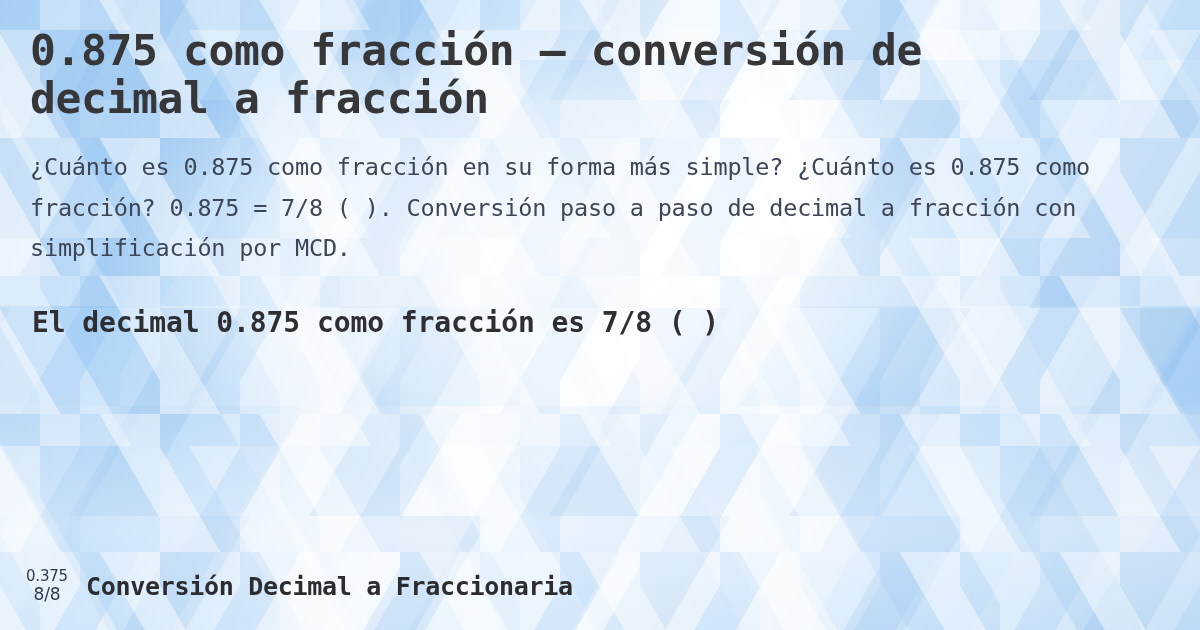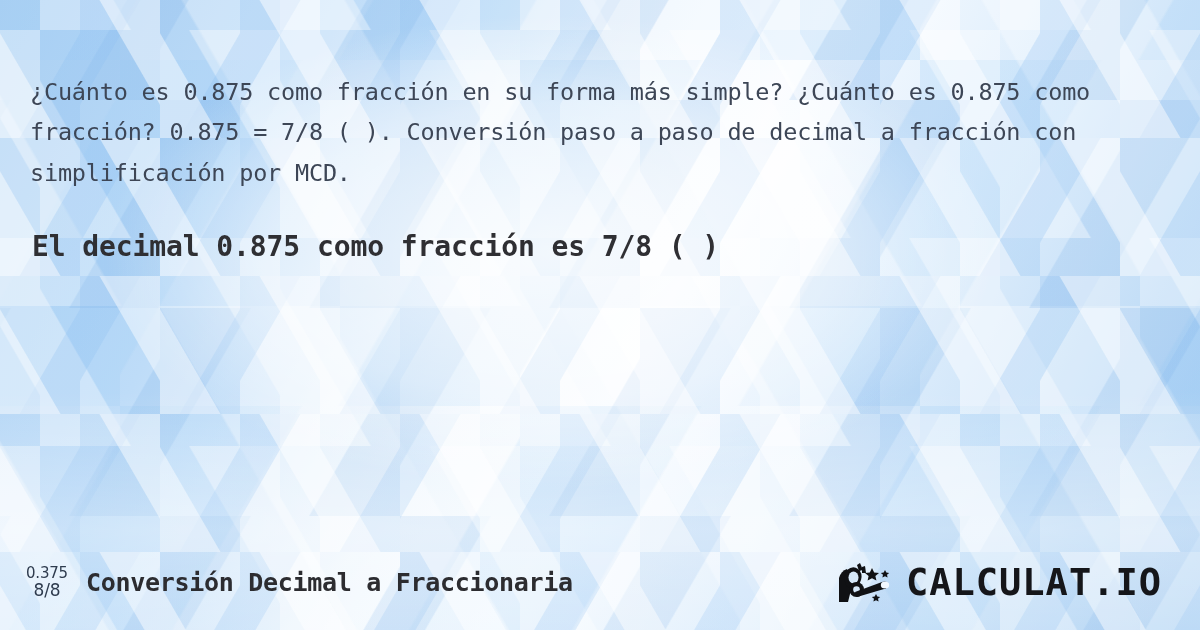--- a/index.html
+++ b/index.html
@@ -76,21 +76,21 @@
     font-family: "DejaVu Sans Mono", monospace;
     font-weight: 700;
     font-size: 43px;
     line-height: 1.12;
     letter-spacing: -0.4px;
     color: #37373a;
     max-width: 1070px;
   }
 
   .description {
-    margin: 46px 0 0 0;
+    margin: 25px 0 0 0;
     font-family: "DejaVu Sans Mono", monospace;
     font-size: 23.5px;
     line-height: 1.72;
     color: #3d4656;
     max-width: 1140px;
     letter-spacing: -0.2px;
   }
 
   .answer {
     margin: 36px 0 0 2px;
@@ -99,21 +99,21 @@
     font-size: 28px;
     line-height: 1.3;
     color: #2f2f33;
     letter-spacing: -0.1px;
   }
 
   
   .footer {
     position: absolute;
     left: 0;
-    right: 16px;
+    right: 0;
     bottom: 26px;
     z-index: 4;
     display: flex;
     align-items: center;
     justify-content: space-between;
     padding: 0 22px 0 26px;
     box-sizing: border-box;
   }
 
   .footer-left {
@@ -162,61 +162,36 @@
 <div id="og-card">
 
   <div class="bg-layer bg-base"></div>
   <div class="bg-layer bg-tri-c"></div>
   <div class="bg-layer bg-tri-b"></div>
   <div class="bg-layer bg-tri-a"></div>
   <div class="bg-layer bg-wash"></div>
 
   <div class="content">
 
+    <h1 class="headline">0.875 como fracción – conversión de decimal a fracción</h1>
 
     <p class="description">¿Cuánto es 0.875 como fracción en su forma más simple? ¿Cuánto es 0.875 como fracción? 0.875 = 7/8 ( ). Conversión paso a paso de decimal a fracción con simplificación por MCD.</p>
 
     <p class="answer">El decimal 0.875 como fracción es 7/8 ( )</p>
 
   </div>
 
   <div class="footer">
 
     <div class="footer-left">
 
       <div class="site-mark">
         <span class="mark-decimal">0.375</span>
         <span class="mark-fraction">8/8</span>
       </div>
 
       <div class="footer-title">Conversión Decimal a Fraccionaria</div>
     </div>
 
-    <div class="brand">
-
-      <svg class="brand-icon" width="62" height="42" viewBox="0 0 62 42">
-
-        <path d="M1 40 L1 16 Q3 9 9 7 L14 24 L10 40 Z" fill="#101114"></path>
-
-        <path d="M9 8 Q15 3 20 7 Q25 11 23 18 Q21 25 14 26 Q8 26 7 20 Q6 13 9 8 Z" fill="#101114"></path>
-
-        <ellipse cx="15.5" cy="15.5" rx="5" ry="6" fill="#d6e8fa"></ellipse>
-
-        <path d="M19 3 L22 1 L25 8 L21 9 Z" fill="#101114"></path>
-        <path d="M24 5 L27 4 L28 11 L24 11 Z" fill="#101114"></path>
-
-        <circle cx="18.5" cy="27.5" r="7.5" fill="#101114"></circle>
-        <circle cx="18.5" cy="27.5" r="3.3" fill="#d6e8fa"></circle>
-
-        <path d="M17 30 L44 20 Q49 18.5 50 22 Q51 25.5 46 27 L19 35 Z" fill="#101114"></path>
-        <ellipse cx="47" cy="23" rx="4.2" ry="3.6" fill="#f2f8ff"></ellipse>
-
-        <path d="M34 6 L36.2 10.4 L41 11 L37.4 14 L38.4 18.6 L34 16.3 L29.6 18.6 L30.6 14 L27 11 L31.8 10.4 Z" fill="#101114"></path>
-        <path d="M47 8 L48.3 10.6 L51.2 11 L49 12.8 L49.6 15.6 L47 14.2 L44.4 15.6 L45 12.8 L42.8 11 L45.7 10.6 Z" fill="#101114"></path>
-        <path d="M38 32 L39.3 34.6 L42.2 35 L40 36.8 L40.6 39.6 L38 38.2 L35.4 39.6 L36 36.8 L33.8 35 L36.7 34.6 Z" fill="#101114"></path>
-      </svg>
-
-      <span class="brand-wordmark">CALCULAT.IO</span>
-    </div>
 
   </div>
 
 </div>
 
 </body></html>

